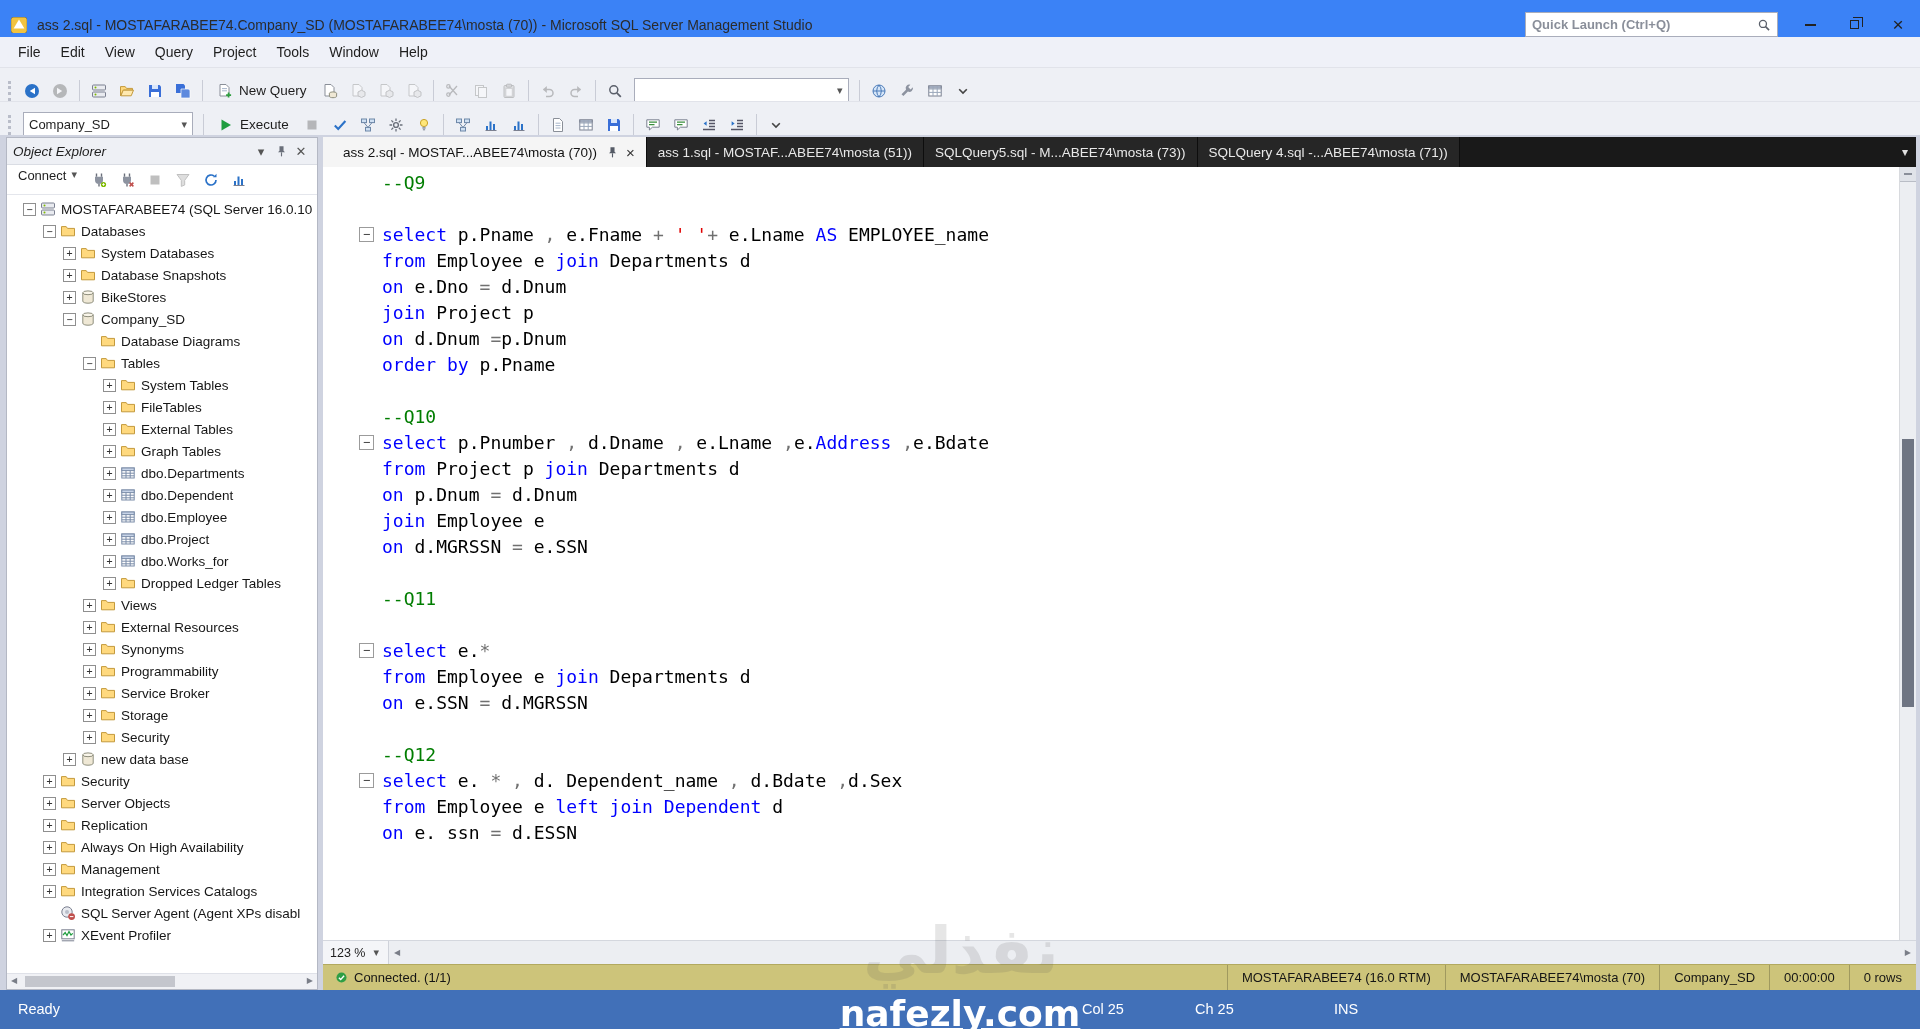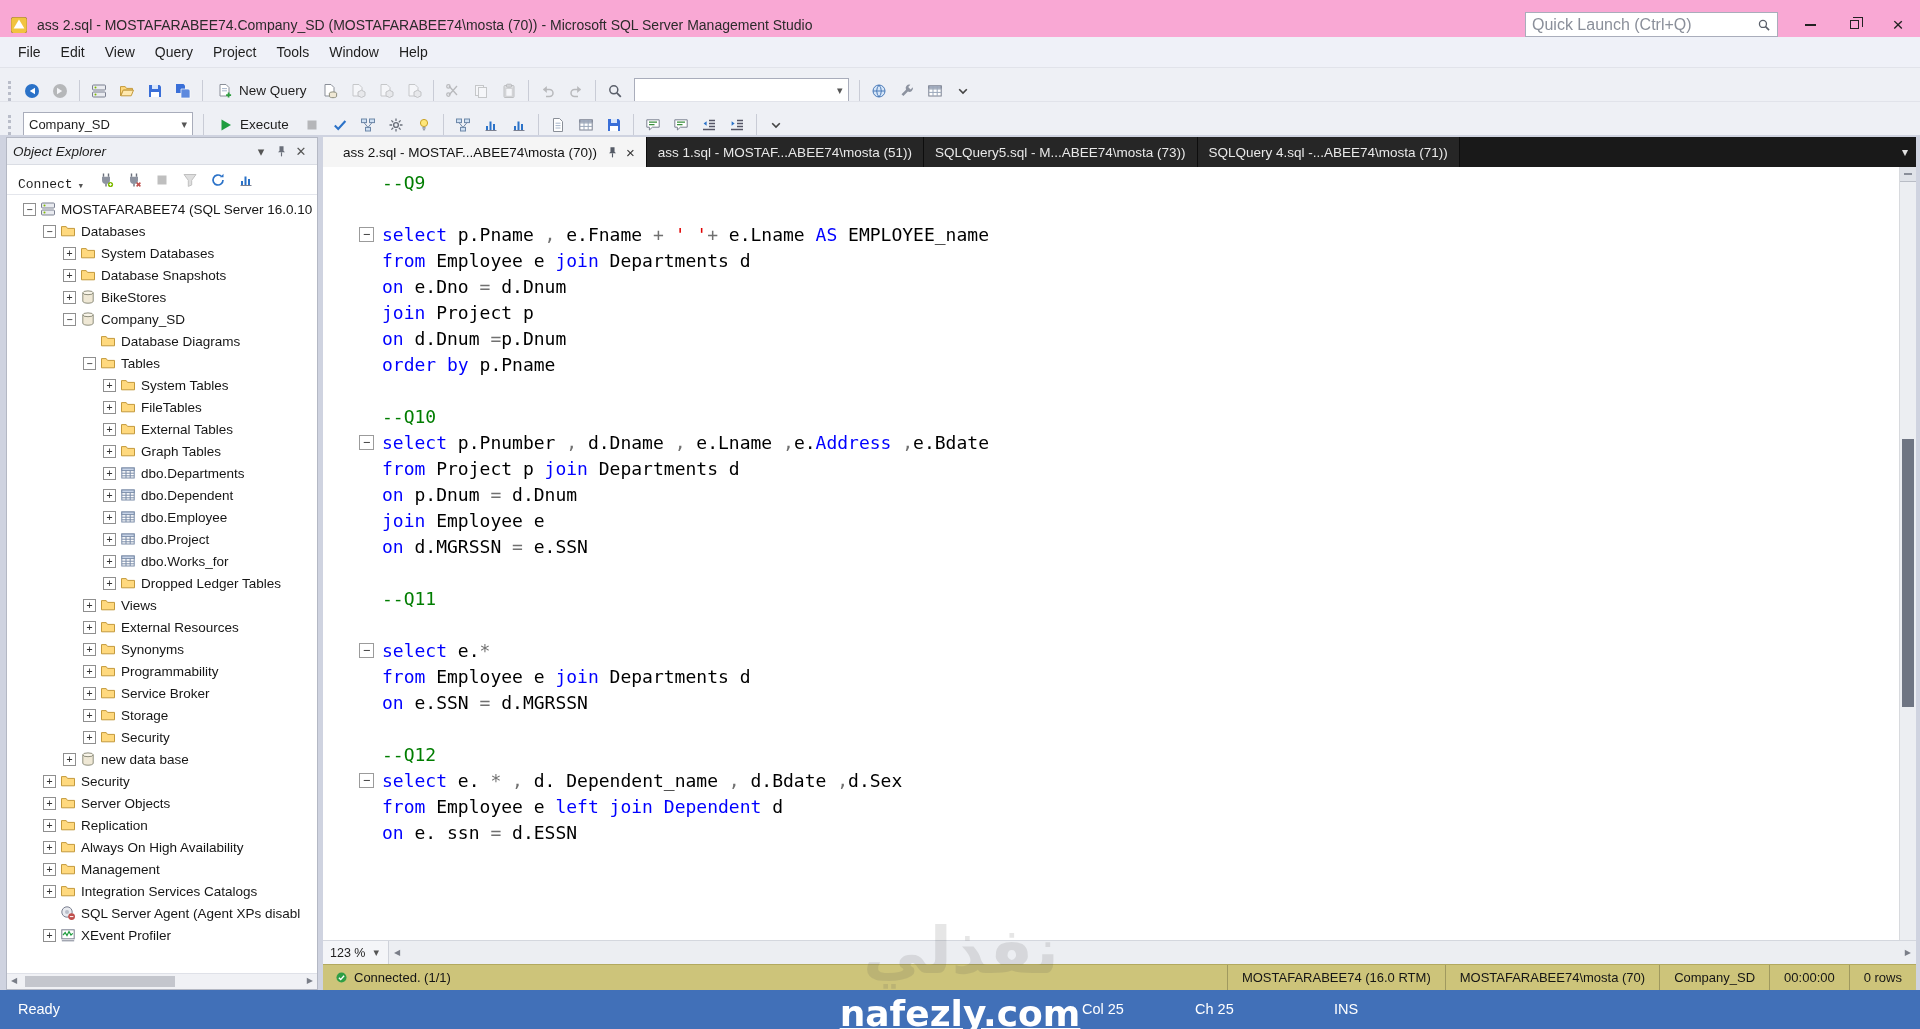--- a/index.html
+++ b/index.html
@@ -1,25 +1,25 @@
 <!DOCTYPE html>
 <html style="--keyword: #0000ff; --comment: #007d00; --string: #e00000; --operator: #707070; --identifier: #000000; --statusbar-bg: #4170b8; --connected-bg: #cdc47a; --tabstrip-bg: #191919;"><head>
 <meta charset="utf-8">
 <style>
   * { margin:0; padding:0; box-sizing:border-box; }
   html,body { width:1920px; height:1029px; overflow:hidden; }
   body { font-family:"Liberation Sans",sans-serif; background:#cfd3e0; font-size:14px; color:#1e1e1e; }
   .window { width:1920px; height:1029px; display:flex; flex-direction:column; }
 
   
-  .titlebar { height:37px; background:#f9a8d4; display:flex; align-items:center; padding:12px 0 0 10px; flex:none; }
+  .titlebar { height:37px; background:#3b82f6; display:flex; align-items:center; padding:12px 0 0 10px; flex:none; }
   .app-icon svg { width:18px; height:18px; display:block; }
   .title-text { margin-left:9px; font-size:14px; color:#2b2b2b; flex:1; white-space:nowrap; overflow:hidden; }
   .quick-launch { width:253px; height:25px; background:#fff; border:1px solid #a9adbb; display:flex; align-items:center; padding:0 6px; margin-right:10px; }
-  .quick-launch input { flex:1; border:none; outline:none; font-size:16px; color:#333; font-family:"Liberation Sans",sans-serif; background:transparent; }
+  .quick-launch input { flex:1; border:none; outline:none; font-size:13px; color:#333; font-family:"Liberation Sans",sans-serif; background:transparent;font-weight:bold; }
   .quick-launch input::placeholder { color:#8a8f9a; }
   .ql-icon svg { width:14px; height:14px; display:block; }
   .win-controls { display:flex; height:37px; }
   .win-btn { width:44px; height:37px; display:flex; align-items:center; justify-content:center; font-size:19px; color:#222; }
   .min-glyph { width:11px; height:0; border-bottom:2px solid #222; display:block; }
   .restore-glyph { width:9px; height:9px; border:1px solid #222; position:relative; display:block; }
   .restore-glyph::before { content:""; position:absolute; left:2px; top:-4px; width:9px; height:9px; border:1px solid #222; border-left:none; border-bottom:none; }
 
   
   .menubar { height:30px; background:#eff1f8; display:flex; align-items:stretch; padding-left:8px; flex:none; }
@@ -40,21 +40,21 @@
   
   .main { flex:1; display:flex; gap:5px; padding:2px 4px 0 6px; background:#cfd3e0; min-height:0; }
 
   
   .oe { width:312px; background:#fff; border:1px solid #b4b8c4; display:flex; flex-direction:column; flex:none; }
   .oe-header { height:27px; background:#eef0f5; border-bottom:1px solid #dadde4; display:flex; align-items:center; padding:0 6px; font-size:13.5px; flex:none; }
   .oe-title { flex:1;font-style:italic; }
   .oe-hdr-icon { width:20px; height:20px; display:flex; align-items:center; justify-content:center; color:#555; font-size:13px; }
   .oe-hdr-icon svg { width:13px; height:13px; }
   .oe-toolbar { height:30px; display:flex; align-items:center; gap:2px; padding:0 4px; border-bottom:1px solid #e4e6ec; flex:none; }
-  .oe-connect { display:flex; align-items:flex-end; gap:5px; padding:0 7px; height:24px; font-size:13px;font-family:Liberation Mono, monospace; }
+  .oe-connect { display:flex; align-items:flex-start; gap:5px; padding:0 7px; height:24px; font-size:13px; }
   .oe-tree { flex:1; overflow:hidden; padding-top:3px; font-size:13.5px; }
   .tree-row { display:flex; align-items:center; height:22px; white-space:nowrap; }
   .expander { width:13px; height:13px; border:1px solid #8f8f8f; background:#fff; font:10px/11px "DejaVu Sans Mono",monospace; text-align:center; color:#333; margin-right:4px; flex:none; }
   .expander.hide { visibility:hidden; }
   .tree-icon { flex:none; }
   .tree-icon svg { width:16px; height:16px; display:block; }
   .tree-label { margin-left:5px; color:#161616; }
   .oe-hscroll { height:16px; background:#f0f1f5; border-top:1px solid #dfe1e8; position:relative; flex:none; }
   .oe-hthumb { position:absolute; left:18px; top:2px; height:11px; width:150px; background:#c4c6cd; }
   .hs-arrow { position:absolute; top:2px; font-size:8px; color:#7a7e88; }

